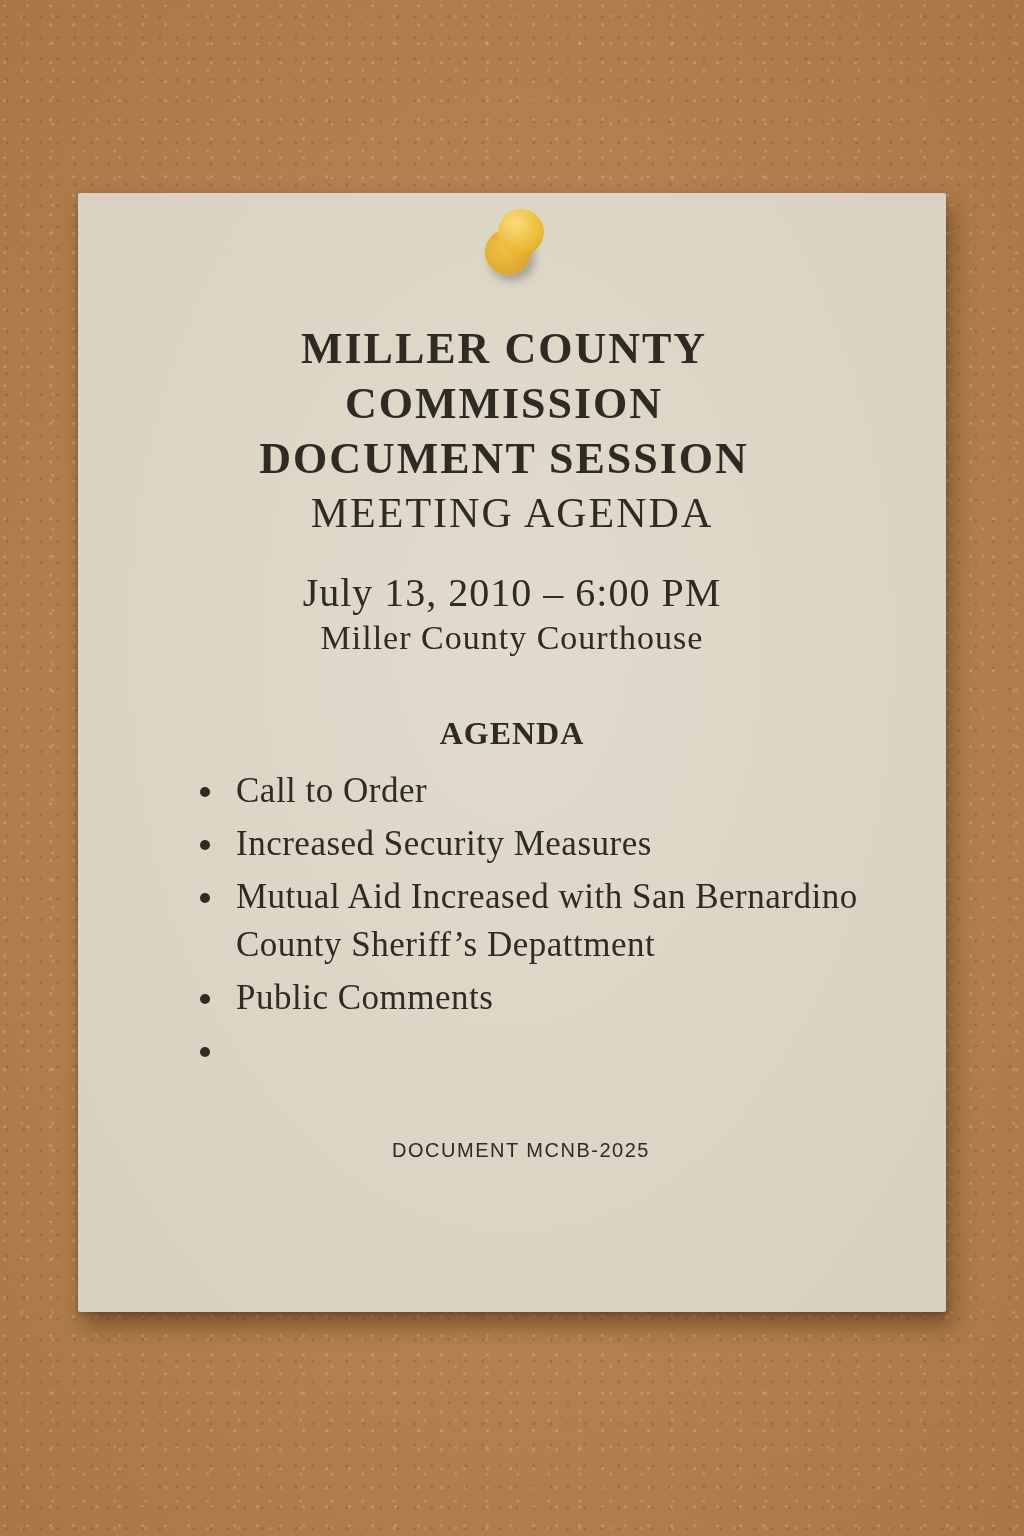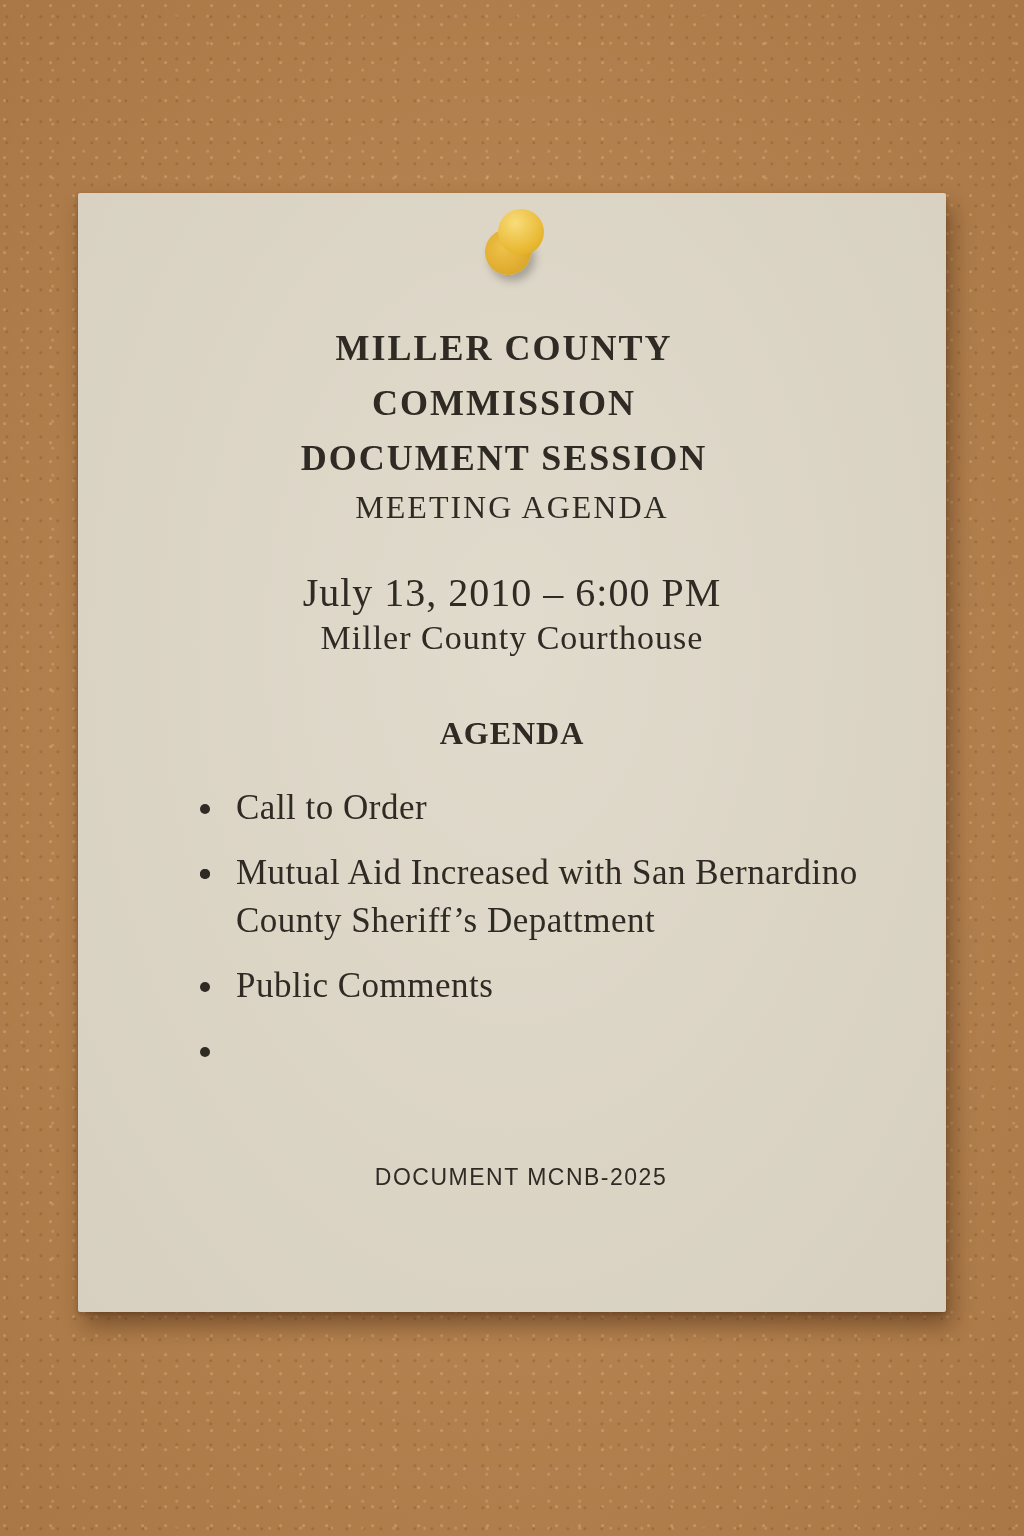--- a/index.html
+++ b/index.html
@@ -28,47 +28,46 @@
       position: absolute; left: 2px; top: 22px; width: 46px; height: 46px; border-radius: 50%;
       background: radial-gradient(circle at 40% 40%, #f0c24a, #d39e1e);
       box-shadow: 4px 6px 8px rgba(0,0,0,0.25);
     }
     .pin .head {
       position: absolute; left: 15px; top: 2px; width: 46px; height: 46px; border-radius: 50%;
       background: radial-gradient(circle at 38% 30%, #f8dc7a, #e8b62e 70%, #cf9a1c);
     }
     .title {
       position: absolute; left: 0; right: 16px; top: 128px;
-      font-family: "Liberation Serif", serif; font-weight: bold; font-size: 36px;
+      font-family: "Liberation Serif", serif; font-weight: bold; font-size: 44px;
       letter-spacing: 2px; line-height: 55px;
     }
     .subtitle {
       position: absolute; left: 0; right: 0; top: 296px;
-      font-family: "Liberation Serif", serif; font-size: 32px; letter-spacing: 2px;
+      font-family: "Liberation Serif", serif; font-size: 42px; letter-spacing: 2px;
     }
     .datetime { position: absolute; left: 0; right: 0; top: 376px; font-family: "Liberation Serif", serif; font-size: 40px; letter-spacing: 1px; }
     .location { position: absolute; left: 0; right: 0; top: 426px; font-family: "Liberation Serif", serif; font-size: 34px; letter-spacing: 1px; }
     .agenda-heading {
       position: absolute; left: 0; right: 0; top: 506px;
       font-family: "Liberation Serif", serif; font-weight: bold; font-size: 32px; letter-spacing: 1px; margin-top: 16px;
     }
     .items { position: absolute; left: 122px; top: 574px; width: 740px; text-align: left; }
     .item {
       position: relative; padding-left: 36px;
       font-family: "Liberation Serif", serif; font-size: 35px; line-height: 48px; margin-bottom: 5px;
       letter-spacing: 0.5px;
-      margin-top: 17px;
     }
     .item .bullet {
       position: absolute; left: 0; top: 20px; width: 10px; height: 10px; border-radius: 50%;
       background: #2f2a24;
     }
     .docno {
-      position: absolute; left: 0; right: 0; top: 971px;
-      font-family: "Liberation Sans", sans-serif; font-size: 23px; letter-spacing: 1.5px; padding-left: 18px;
+      position: absolute; left: 0; right: 0; top: 946px;
+      font-family: "Liberation Sans", sans-serif; font-size: 20px; letter-spacing: 1.5px; padding-left: 18px;
     }
   </style>
 </head>
 <body>
 
 <div class="corkboard">
   <div class="paper">
     <div class="pin">
       <div class="body"></div>
       <div class="head"></div>
@@ -86,20 +85,21 @@
 
     <div class="agenda-heading">AGENDA</div>
 
     <div class="items">
       <div class="item">
         <span class="bullet"></span>
         <span>Call to Order</span>
       </div>
       <div class="item">
         <span class="bullet"></span>
+        <span>Increased Security Measures</span>
       </div>
       <div class="item">
         <span class="bullet"></span>
         <span>Mutual Aid Increased with San Bernardino County Sheriff’s Depattment</span>
       </div>
       <div class="item">
         <span class="bullet"></span>
         <span>Public Comments</span>
       </div>
       <div class="item">

